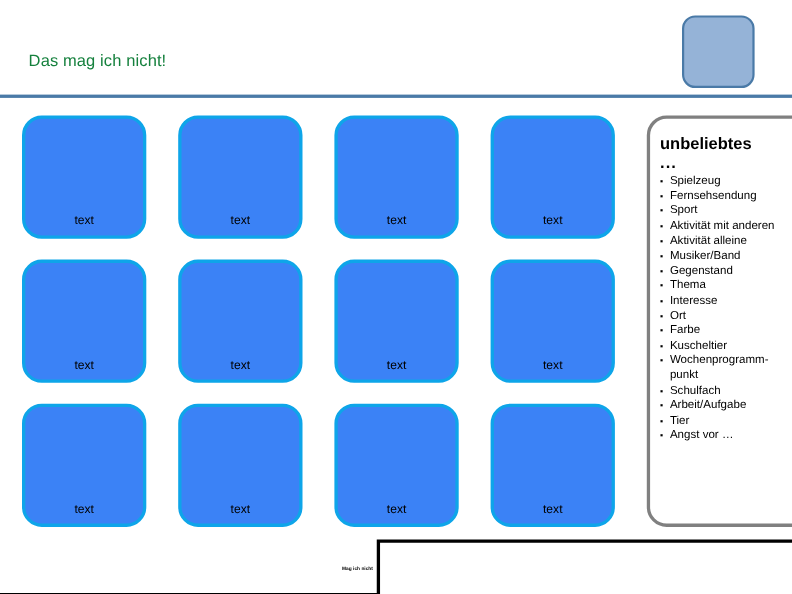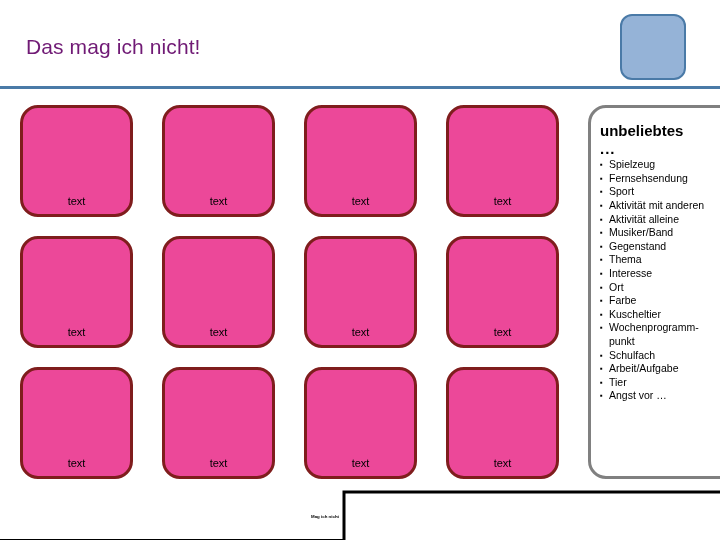--- a/index.html
+++ b/index.html
@@ -16,23 +16,23 @@
     width: 720px;
     height: 540px;
     background: #ffffff;
     overflow: hidden;
   }
 
   
   #slide-title {
     position: absolute;
     left: 26px;
-    top: 35px;
-    font-size: 21px;
-    color: #701a75;
+    top: 47px;
+    font-size: 15px;
+    color: #15803d;
     letter-spacing: 0.1px;
     white-space: nowrap;
   }
   #title-rule {
     position: absolute;
     left: 0px;
     top: 86px;
     width: 720px;
     height: 3px;
     background: #4a7aa7;
@@ -46,22 +46,22 @@
     background: #95b3d7;
     border: 2px solid #4a7aa7;
     border-radius: 12px;
     box-sizing: border-box;
   }
 
   
   .card {
     position: absolute;
     box-sizing: border-box;
-    background: #ec4899;
-    border: 3px solid #7f1d1d;
+    background: #3b82f6;
+    border: 3px solid #0ea5e9;
     border-radius: 18px;
   }
   .card-label {
     position: absolute;
     left: 0;
     right: 0;
     bottom: 7px;
     text-align: center;
     font-size: 11px;
     color: #000000;

